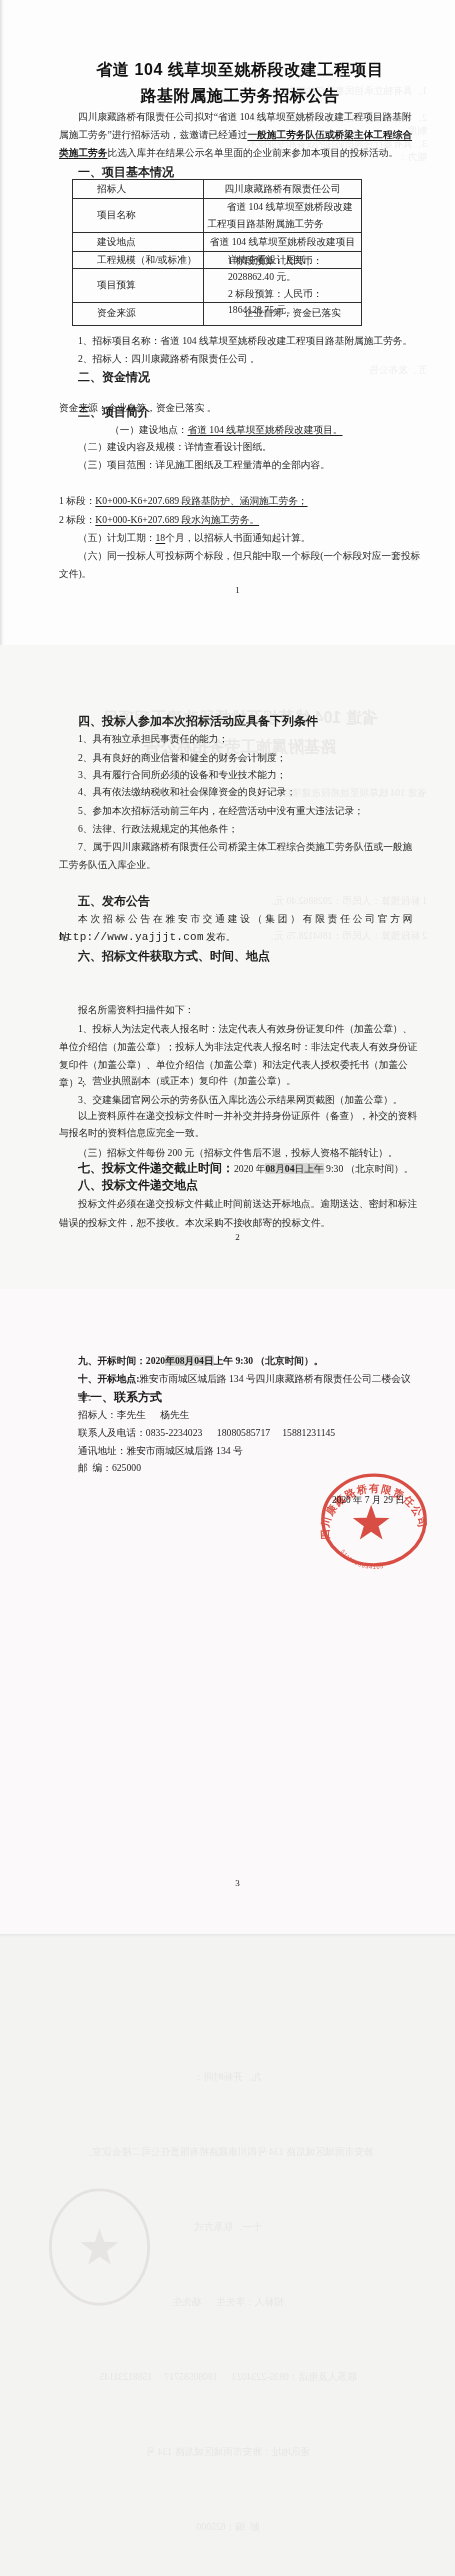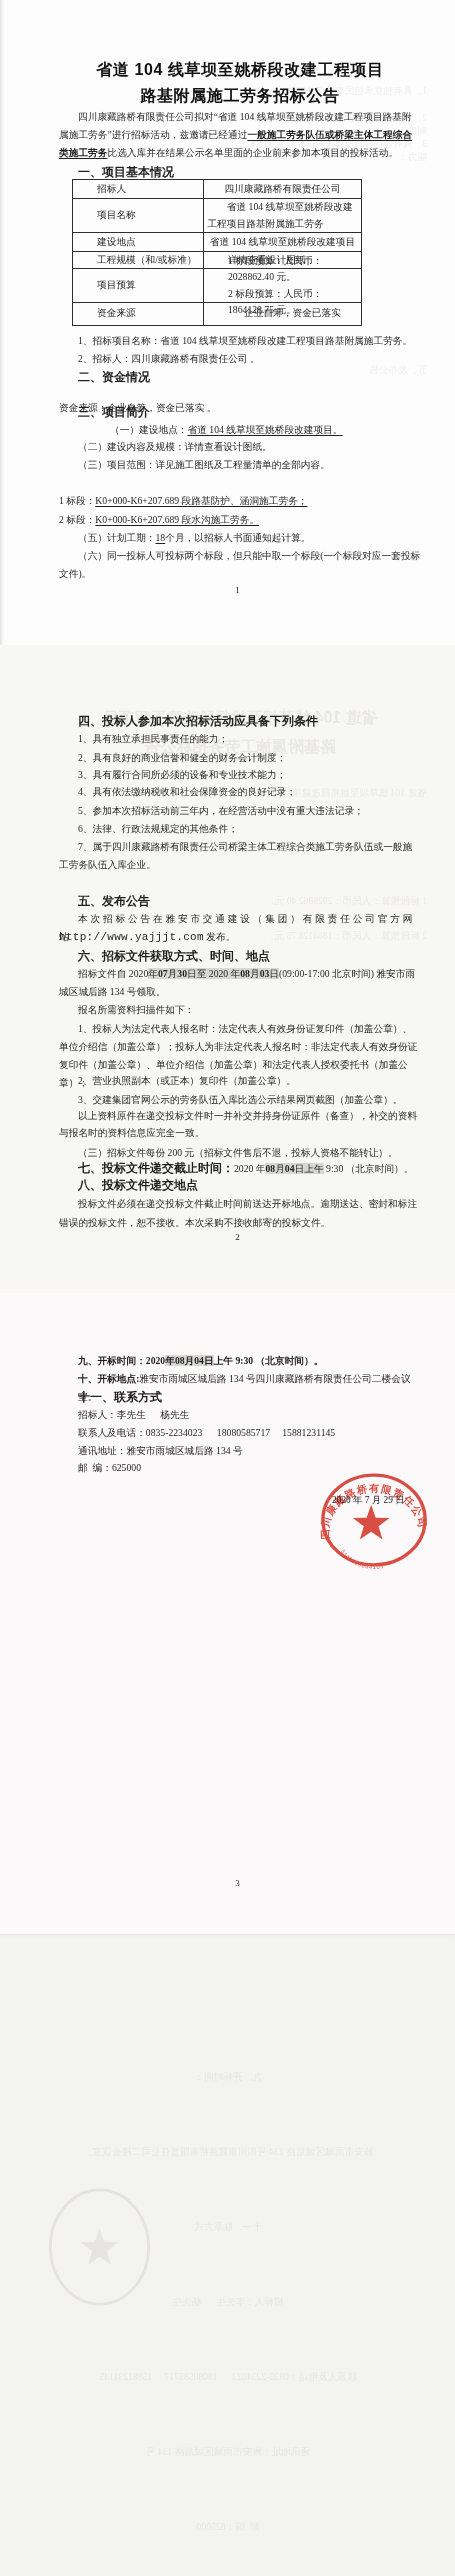--- a/index.html
+++ b/index.html
@@ -131,21 +131,20 @@
     <div class="ln lft" style="top:138px;">4、具有依法缴纳税收和社会保障资金的良好记录；</div>
     <div class="ln lft" style="top:157px;">5、参加本次招标活动前三年内，在经营活动中没有重大违法记录；</div>
     <div class="ln lft" style="top:175px;">6、法律、行政法规规定的其他条件；</div>
     <div class="ln ind" style="top:193px;">7、属于四川康藏路桥有限责任公司桥梁主体工程综合类施工劳务队伍或一般施工劳务队伍入库企业。</div>
 
     <div class="ln lft hd" style="top:247px;">五、发布公告</div>
     <div class="ln ind sp5" style="top:265px;">本次招标公告在雅安市交通建设（集团）有限责任公司官方网站</div>
     <div class="ln" style="top:283px;"><span class="mono">http://www.yajjjt.com</span><span> 发布。</span></div>
 
     <div class="ln lft hd" style="top:302px;">六、招标文件获取方式、时间、地点</div>
-    <div class="ln ind" style="top:320px;"><span>招标文件自 2020</span><span class="hl">年</span><span class="hl b">07</span><span class="hl">月</span><span class="hl b">30</span><span class="hl">日至 2020 年</span><span class="hl b">08</span><span class="hl">月</span><span class="hl b">03</span><span class="hl">日</span><span>(09:00-17:00 北京时间) 雅安市雨城区城后路 134 号领取。</span></div>
 
     <div class="ln lft" style="top:356px;">报名所需资料扫描件如下：</div>
     <div class="ln ind" style="top:375px;">1、投标人为法定代表人报名时：法定代表人有效身份证复印件（加盖公章）、单位介绍信（加盖公章）；投标人为非法定代表人报名时：非法定代表人有效身份证复印件（加盖公章）、单位介绍信（加盖公章）和法定代表人授权委托书（加盖公章）；</div>
     <div class="ln lft" style="top:427px;">2、营业执照副本（或正本）复印件（加盖公章）。</div>
     <div class="ln lft" style="top:446px;">3、交建集团官网公示的劳务队伍入库比选公示结果网页截图（加盖公章）。</div>
     <div class="ln ind" style="top:463px;line-height:16.5px;">以上资料原件在递交投标文件时一并补交并持身份证原件（备查），补交的资料与报名时的资料信息应完全一致。</div>
     <div class="ln lft" style="top:499px;">（三）招标文件每份 200 元（招标文件售后不退，投标人资格不能转让）。</div>
 
     <div class="ln lft" style="top:514px;"><span class="hd">七、投标文件递交截止时间：</span><span>2020 年</span><span class="hl b">08</span><span class="hl">月</span><span class="hl b">04</span><span class="hl">日上午</span><span> 9:30 （北京时间）。</span></div>
 

